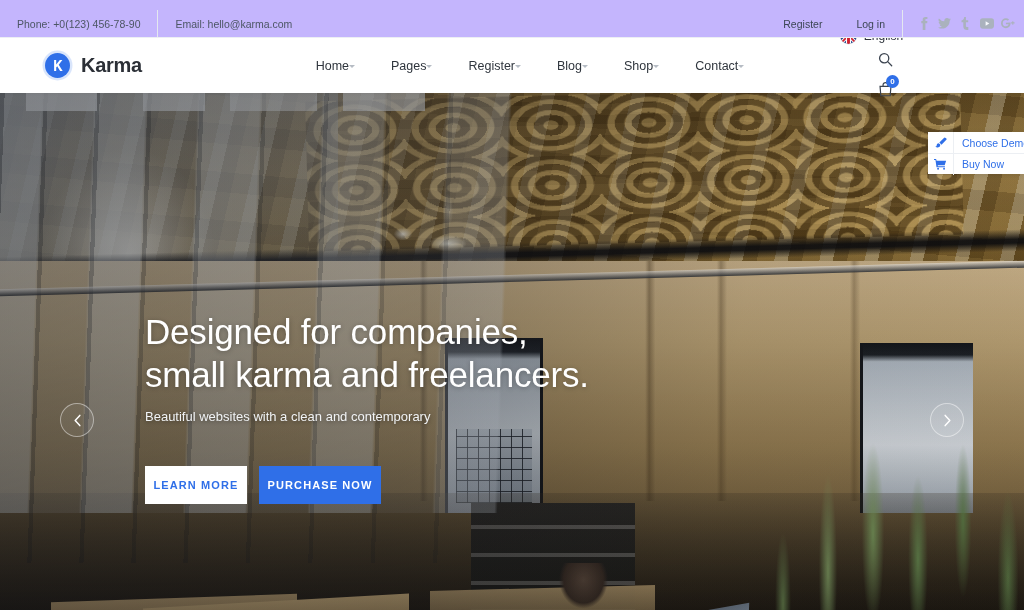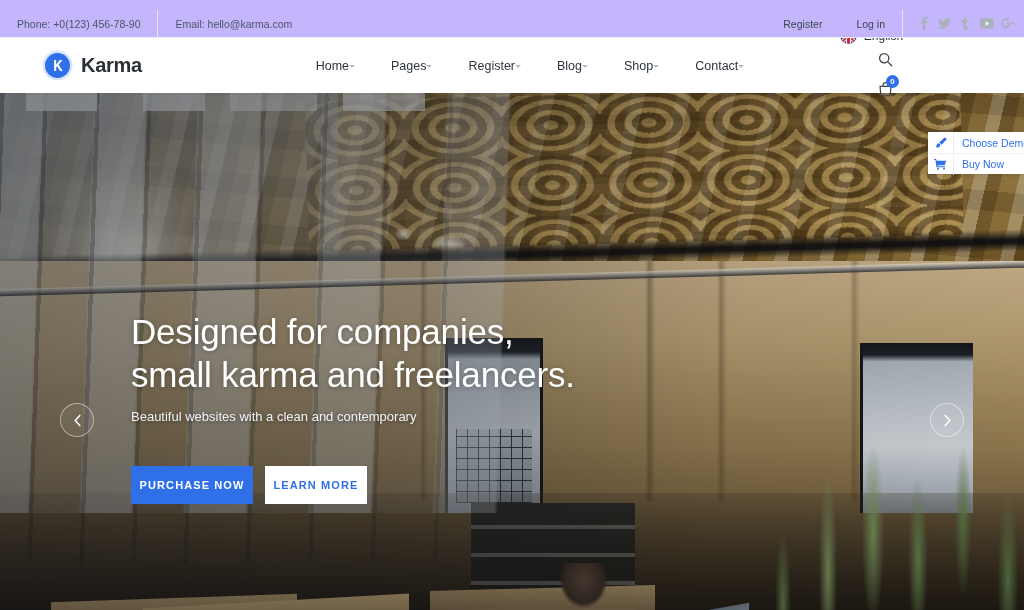--- a/index.html
+++ b/index.html
@@ -338,21 +338,21 @@
   .hero-scrim {
     position: absolute; inset: 0;
     background:
       linear-gradient(100deg, rgba(18,20,26,0.42) 0%, rgba(18,20,26,0.30) 42%, rgba(18,20,26,0.10) 70%, rgba(18,20,26,0.04) 100%),
       linear-gradient(180deg, rgba(0,0,0,0.10) 0%, rgba(0,0,0,0.0) 28%, rgba(0,0,0,0.16) 100%);
   }
 
   
   .hero-content {
     position: absolute;
-    left: 131px;
+    left: 145px;
     top: 218px;
     z-index: 10;
     width: 640px;
   }
   .hero-title {
     font-size: 35px;
     line-height: 1.22;
     color: #ffffff;
     font-weight: normal;
     letter-spacing: -0.2px;
@@ -595,22 +595,22 @@
 
   <div class="hero-scrim"></div>
 
   <div class="hero-content">
     <h1 class="hero-title">
       <span>Designed for companies,</span><br>
       <span>small karma and freelancers.</span>
     </h1>
     <p class="hero-sub">Beautiful websites with a clean and contemporary</p>
     <div class="hero-btns">
+      <div class="btn btn-secondary">LEARN MORE</div>
       <div class="btn btn-primary">PURCHASE NOW</div>
-      <div class="btn btn-secondary">LEARN MORE</div>
     </div>
   </div>
 
   <div class="car-arrow car-prev">
     <span>
       <svg width="9" height="13" viewBox="0 0 9 14" fill="none" stroke="currentColor" stroke-width="1.6" stroke-linecap="round" stroke-linejoin="round">
           <polyline points="7,1.5 2,7 7,12.5"></polyline>
         </svg>
     </span>
   </div>

